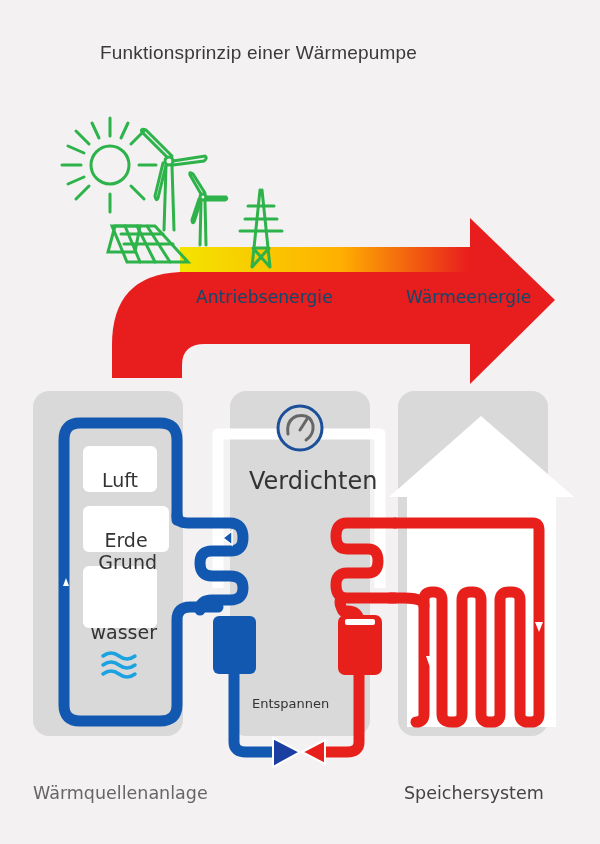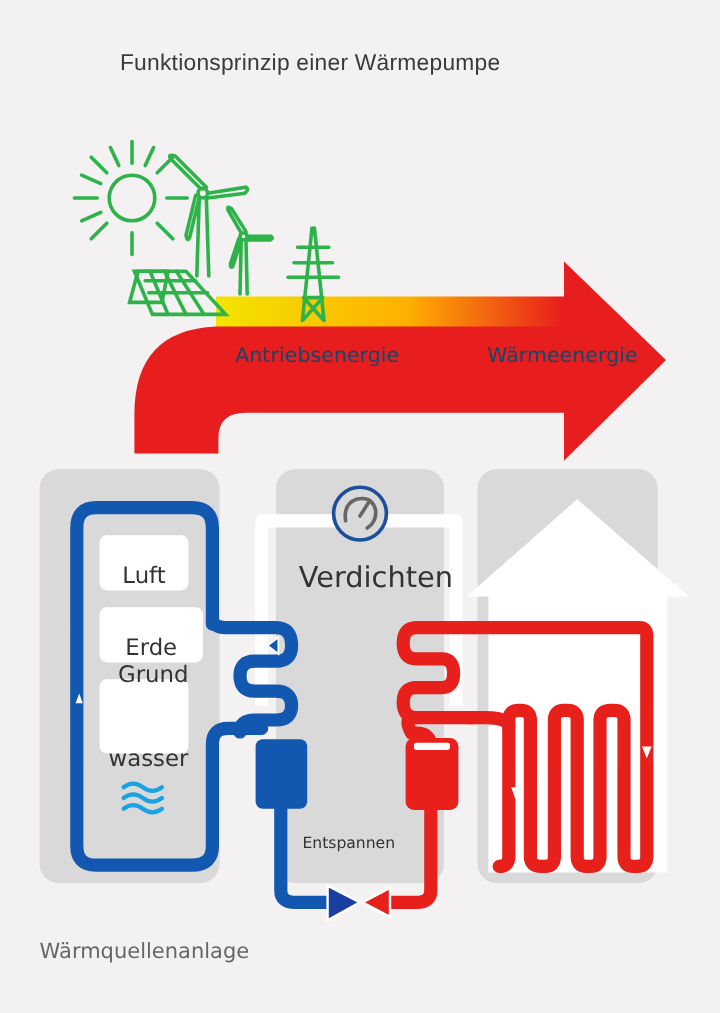--- a/index.html
+++ b/index.html
@@ -186,13 +186,14 @@
   <span>Grund</span>
   <span>wasser</span>
 </div>
 <div class="src-box" style="left:83px; top:640px; width:74px; height:56px; background:transparent;"></div>
 
 <div class="lbl" style="left:249px; top:467px; font-size:24px;">Verdichten</div>
 <div class="lbl" style="left:252px; top:696px; font-size:13px;">Entspannen</div>
 
 <div class="caption" style="left:33px; top:781px;">Wärmquellenanlage</div>
 <div class="caption" style="left:404px; top:781px; color:#444;">
+  <div>Speichersystem</div>
 </div>
 
 </body></html>

